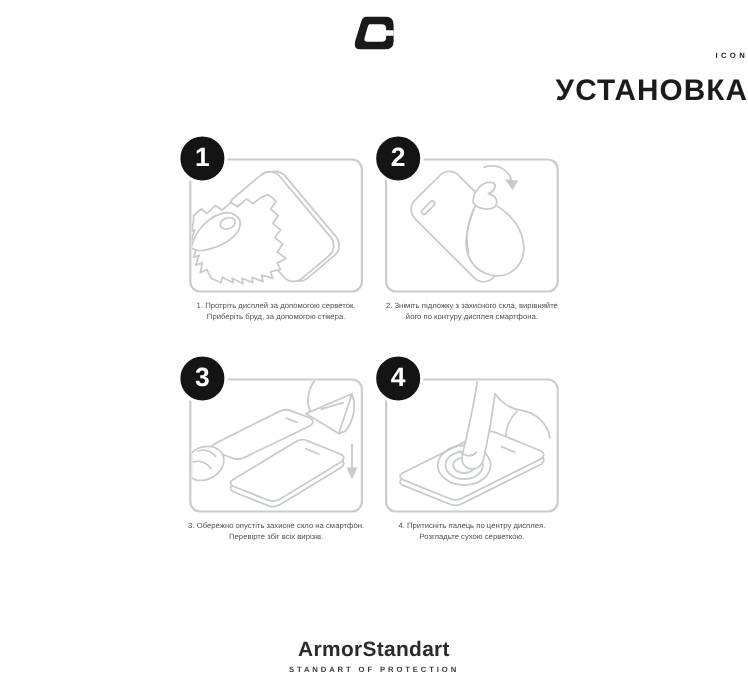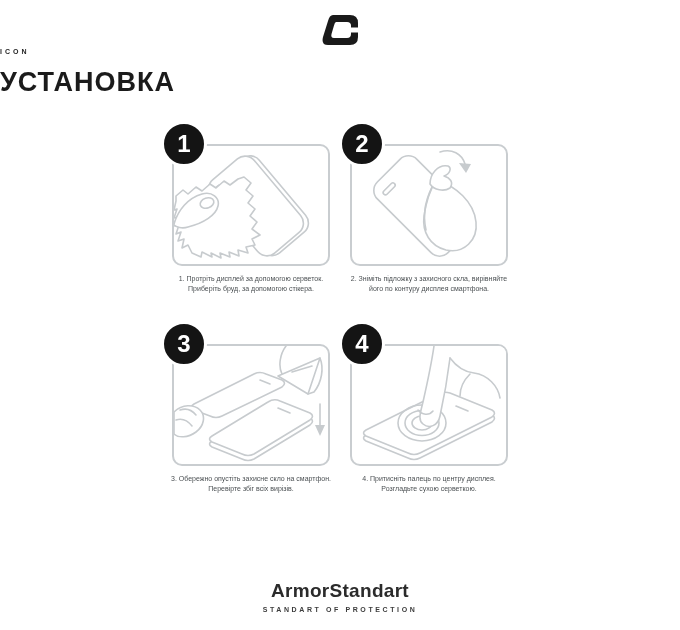--- a/index.html
+++ b/index.html
@@ -6,21 +6,21 @@
   body {
     width:680px; height:630px;
     background:#ffffff;
     font-family:"Liberation Sans", sans-serif;
     color:#1b1b1b;
     overflow:hidden;
   }
   .page { position:relative; width:680px; height:630px; background:#fff; }
 
   
-  .header { text-align:left; padding-top:15px; }
+  .header { text-align:right; padding-top:15px; }
   .logo-icon { display:block; margin:0 auto; }
   .logo-label {
     margin-top:3px;
     font-size:7px; font-weight:bold; letter-spacing:3px;
     color:#252525;
   }
   .title {
     margin-top:12px;
     font-size:27px; font-weight:bold; letter-spacing:1px;
     color:#1b1b1b;

